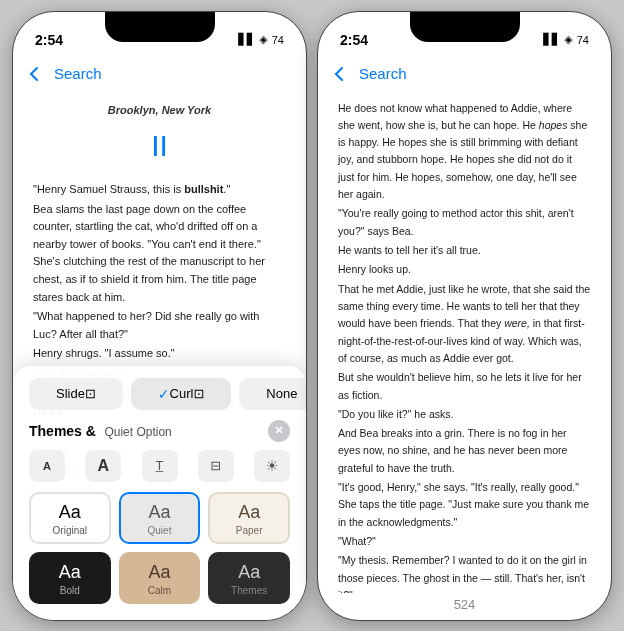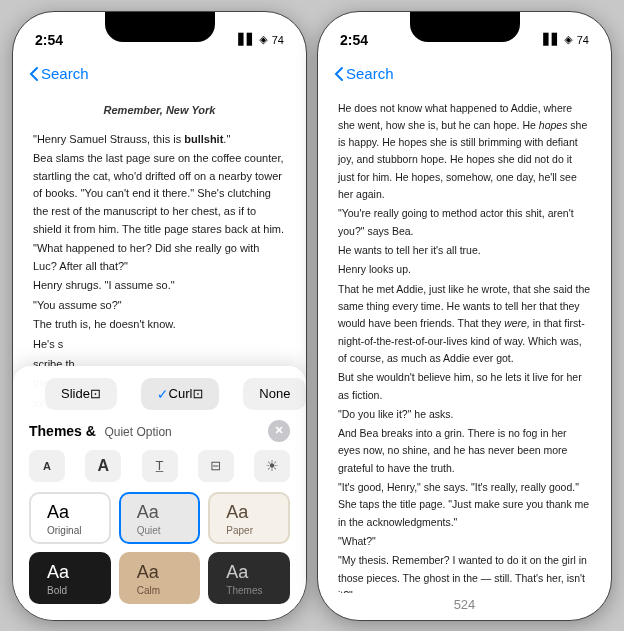--- a/index.html
+++ b/index.html
@@ -64,21 +64,21 @@
       display: flex;
       align-items: center;
       padding: 4px 16px;
       height: 36px;
     }
     .nav-back {
       color: #007AFF;
       font-size: 15px;
       display: flex;
       align-items: center;
-      gap: 2px;
+      gap: 15px;
     }
     .nav-back svg { width: 10px; height: 16px; }
 
     
     .book-content {
       padding: 10px 20px;
       font-size: 11px;
       line-height: 1.55;
       color: #1a1a1a;
       overflow: hidden;
@@ -123,25 +123,24 @@
     .transition-options {
       display: flex;
       gap: 8px;
       margin-bottom: 10px;
     }
     .transition-item {
       flex: 1;
       display: flex;
       justify-content: flex-start;
       align-items: center;
-      padding: 8px 16px;
+      padding: 8px 27px;
       border-radius: 10px;
       background: #f0f0f0;
       font-size: 13px;
-      margin-left: 16px;
     }
     .transition-item.active {
       background: #e8e8e8;
     }
     .transition-check {
       color: #007AFF;
       font-size: 14px;
     }
     .themes-header {
       display: flex;
@@ -202,22 +201,22 @@
       display: grid;
       grid-template-columns: 1fr 1fr 1fr;
       gap: 8px;
     }
     .theme-card {
       border-radius: 10px;
       overflow: hidden;
       border: 2px solid transparent;
       display: flex;
       flex-direction: column;
-      align-items: flex-start;
-      padding: 8px 16px 6px;
+      align-items: center;
+      padding: 8px 2px 6px;
     }
     .theme-card.selected { border-color: #007AFF; }
     .theme-card-original { background: #fff; border: 2px solid #e0e0e0; }
     .theme-card-quiet { background: #e8e8e8; }
     .theme-card-paper { background: #f5f0e8; border: 2px solid #e0d8c8; }
     .theme-card-bold { background: #1a1a1a; }
     .theme-card-calm { background: #d4b896; }
     .theme-card-focus { background: #2c2c2c; }
     .theme-aa {
       font-size: 18px;
@@ -282,25 +281,26 @@
         <div class="nav-back">
           <svg viewBox="0 0 10 16" fill="none">
               <path d="M8 2L2 8L8 14" stroke="#007AFF" stroke-width="2" stroke-linecap="round"></path>
             </svg>
           <span>Search</span>
         </div>
       </div>
 
       <div class="book-content">
         <div class="book-header">
-          <div class="location italic">Remember, New York</div>
+          <div class="location italic">Brooklyn, New York</div>
+          <div class="book-chapter">II</div>
         </div>
         <div class="book-text">
           <p>"Henry Samuel Strauss, this is <span class="bold">bullshit</span>."</p>
-          <p>Bea slams the last page sure on the coffee counter, startling the cat, who'd drifted off on a nearby tower of books. "You can't end it there." She's clutching the rest of the manuscript to her chest, as if to shield it from him. The title page stares back at him.</p>
+          <p>Bea slams the last page down on the coffee counter, startling the cat, who'd drifted off on a nearby tower of books. "You can't end it there." She's clutching the rest of the manuscript to her chest, as if to shield it from him. The title page stares back at him.</p>
           <p>"What happened to her? Did she really go with Luc? After all that?"</p>
           <p>Henry shrugs. "I assume so."</p>
           <p>"You assume so?"</p>
           <p>The truth is, he doesn't know.</p>
           <p>He's s</p>
           <p>scribe th</p>
           <p>them in</p>
           <p>lonely at</p>
         </div>
       </div>

